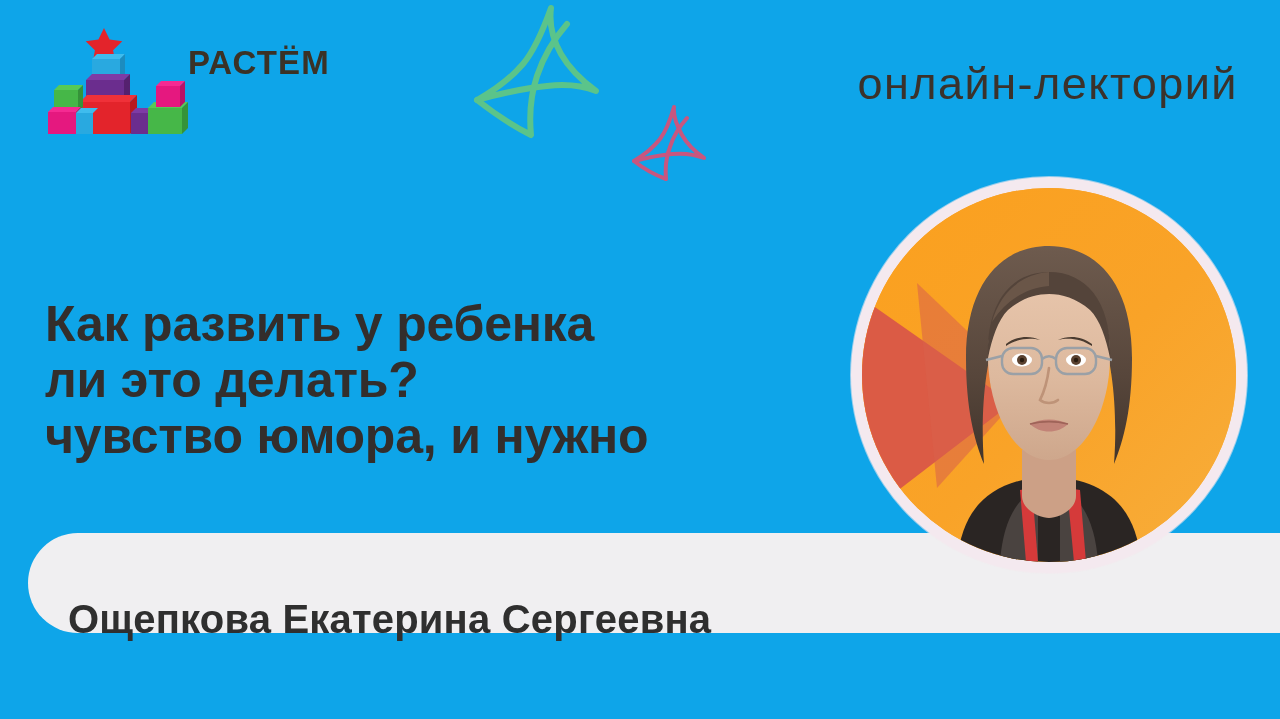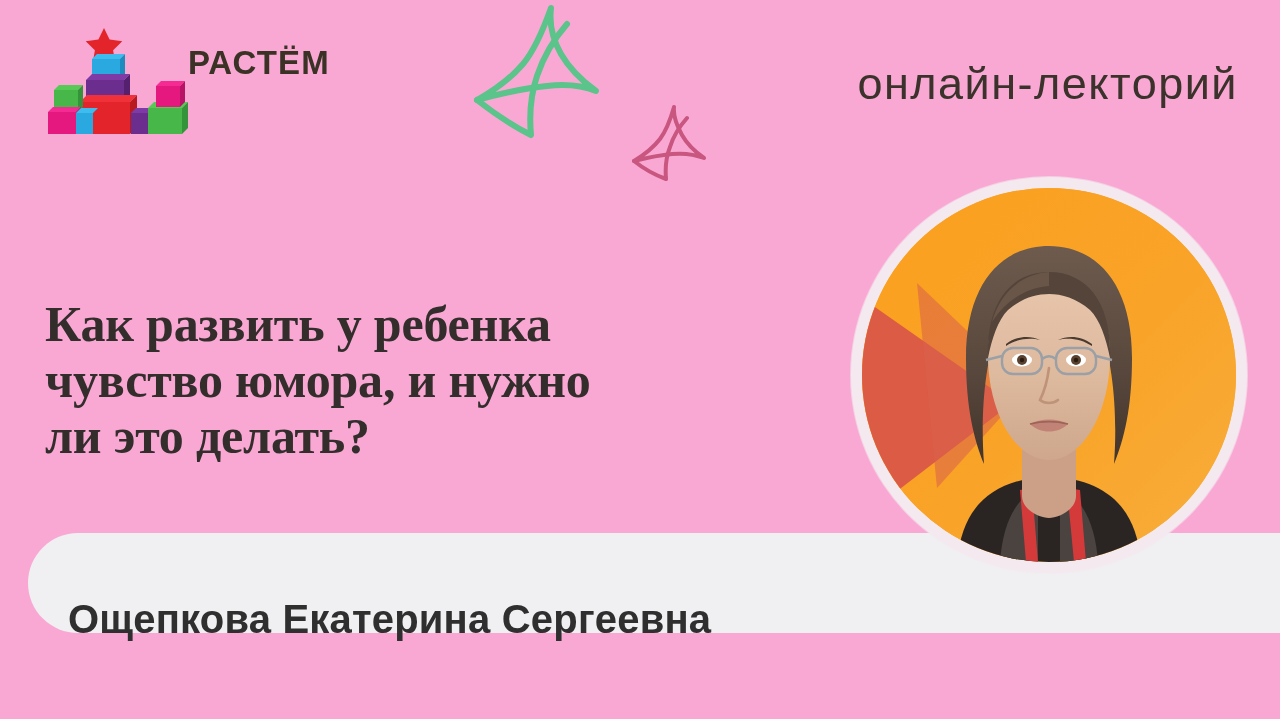--- a/index.html
+++ b/index.html
@@ -10,21 +10,21 @@
   }
   body {
     font-family: "Liberation Sans", "DejaVu Sans", sans-serif;
   }
 
   .poster {
     position: relative;
     width: 1280px;
     height: 719px;
     overflow: hidden;
-    background: #f9a8d4;
+    background: #0ea5e9;
   }
 
   
   .logo {
     position: absolute;
     left: 48px;
     top: 28px;
     width: 300px;
     height: 110px;
   }
@@ -84,21 +84,21 @@
     position: absolute;
     left: 45px;
     top: 262px;
     width: 790px;
     color: #332E2C;
     font-size: 50px;
     font-weight: 600;
     line-height: 56px;
     letter-spacing: -0.2px;
   }
-  .title-line { display: block; white-space: nowrap; font-family: Liberation Serif, serif; }
+  .title-line { display: block; white-space: nowrap; }
 
   
   .portrait-wrap {
     position: absolute;
     left: 851px;
     top: 177px;
     width: 396px;
     height: 396px;
     z-index: 4;
   }
@@ -212,22 +212,22 @@
   <div class="doodle-star-pink">
     <svg viewBox="0 0 85 78" width="85" height="78" xmlns="http://www.w3.org/2000/svg">
       <path d="M42 4 C38 18 34 28 28 36 C21 45 12 52 2 58 C14 55 28 52 40 51
                C51 50 62 51 72 55 C62 48 55 41 50 32 C45 23 41 13 42 4 Z" fill="none" stroke="#C8567F" stroke-width="4" stroke-linecap="round" stroke-linejoin="round"></path>
       <path d="M2 58 C12 66 23 72 34 76 C33 64 34 54 38 44 C41 34 47 24 55 15" fill="none" stroke="#C8567F" stroke-width="4" stroke-linecap="round" stroke-linejoin="round"></path>
     </svg>
   </div>
 
   <h1 class="title">
     <span class="title-line">Как развить у ребенка</span>
+    <span class="title-line">ли это делать?</span>
     <span class="title-line">чувство юмора, и нужно</span>
-    <span class="title-line">ли это делать?</span>
   </h1>
 
   <div class="name-bar"></div>
   <div class="name-bar-text">Ощепкова Екатерина Сергеевна</div>
 
   <div class="portrait-wrap">
     <div class="portrait-ring"></div>
     <div class="portrait-photo">
       <svg viewBox="0 0 374 374" width="374" height="374" xmlns="http://www.w3.org/2000/svg" preserveAspectRatio="xMidYMid slice">
         <defs>

